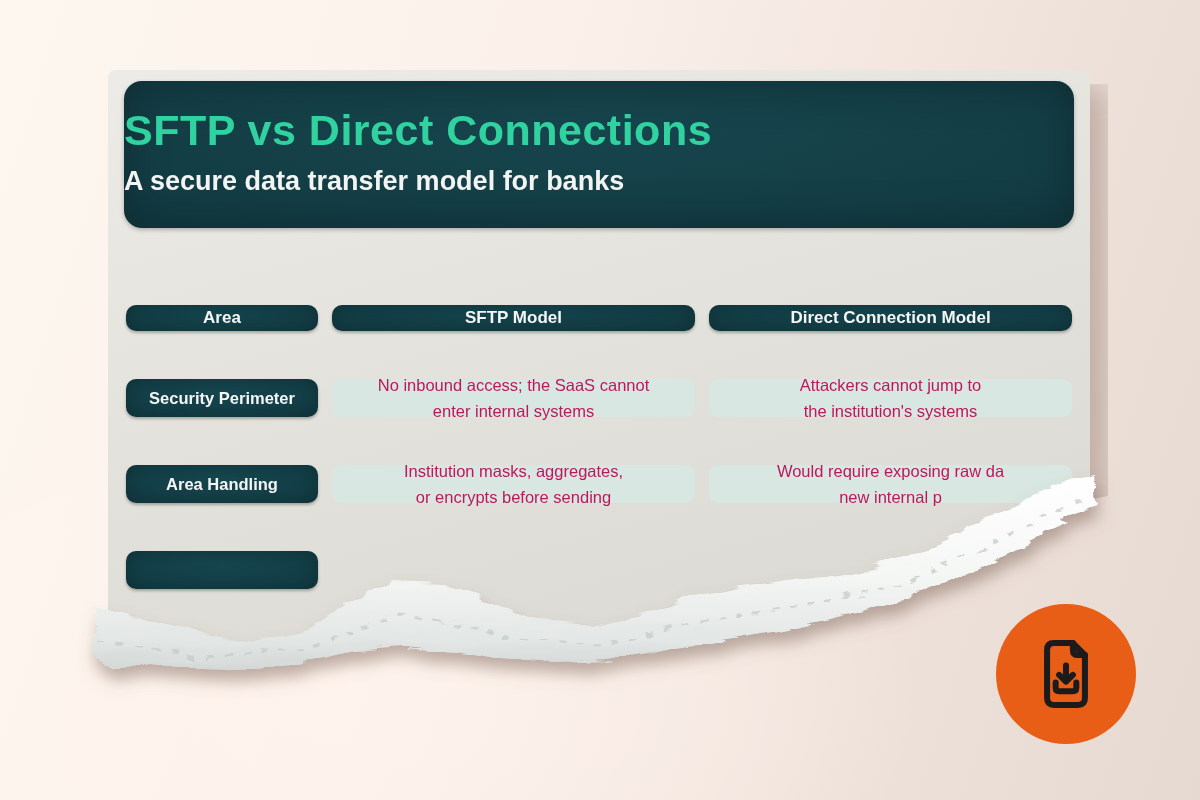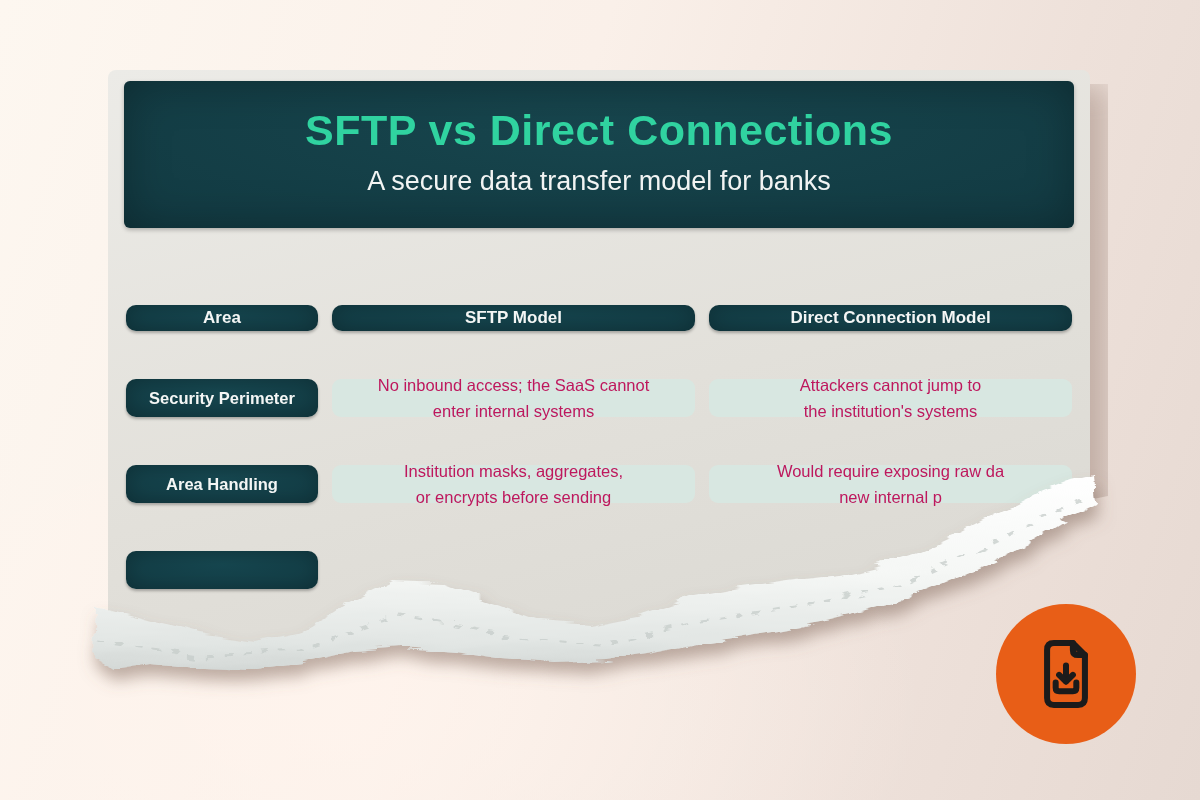--- a/index.html
+++ b/index.html
@@ -12,26 +12,26 @@
 
   
   .card-shadow{position:absolute;left:126px;top:84px;width:982px;height:560px;
     background:rgba(128,98,84,0.40);filter:blur(16px);z-index:1;
     clip-path:polygon(0 0,982px 0,982px 412px,962px 416px,932px 428px,892px 448px,852px 468px,812px 486px,772px 500px,732px 510px,682px 516px,632px 523px,582px 533px,532px 550px,482px 560px,432px 556px,382px 538px,332px 518px,287px 516px,237px 540px,192px 568px,147px 578px,92px 570px,32px 552px,0 542px);}
   .card{position:absolute;left:108px;top:70px;width:982px;height:580px;z-index:2;
     background:linear-gradient(165deg,#ecebe7 0%,#e2e0da 55%,#dad8d2 100%);
     border-radius:8px 8px 0 0;
     clip-path:polygon(0 0,982px 0,982px 412px,962px 416px,932px 428px,892px 448px,852px 468px,812px 486px,772px 500px,732px 510px,682px 516px,632px 523px,582px 533px,532px 550px,482px 560px,432px 556px,382px 538px,332px 518px,287px 516px,237px 540px,192px 568px,147px 578px,92px 570px,32px 552px,0 542px);}
 
-  .banner{position:absolute;left:16px;top:11px;width:950px;height:147px;border-radius:6px;
+  .banner{position:absolute;left:16px;top:11px;width:950px;height:147px;border-radius:18px;
     background:radial-gradient(130% 170% at 50% 32%,#17454d 0%,#123a42 55%,#0d3038 100%);
     box-shadow:inset 0 0 46px rgba(0,0,0,0.28), 0 2px 4px rgba(0,0,0,0.25);
-    text-align:center;}
+    text-align:left;}
   .title{margin-top:25px;font-size:43px;font-weight:bold;letter-spacing:0.5px;color:#30d3a0;}
-  .subtitle{margin-top:11px;font-size:27px;font-weight:normal;color:#f2f4f3;}
+  .subtitle{margin-top:11px;font-size:27px;font-weight:bold;color:#f2f4f3;}
 
   .table{position:absolute;left:18px;top:202px;display:grid;
     grid-template-columns:192px 363px 363px;
     grid-template-rows:59px 71px 71px 71px 54px;
     column-gap:14px;row-gap:15px;}
   .cell{display:flex;align-items:center;justify-content:center;text-align:center;white-space:pre-line;margin-top:33px;}
   .cell.dark{background:radial-gradient(150% 190% at 50% 35%,#164750 0%,#113840 60%,#0e3138 100%);
     color:#f4f6f5;font-weight:bold;font-size:16.5px;line-height:1.5;border-radius:10px;
     box-shadow:inset 0 0 22px rgba(0,0,0,0.22), 0 2px 3px rgba(0,0,0,0.28);padding:0 4px;}
   .cell.hdr{font-size:17px;}

